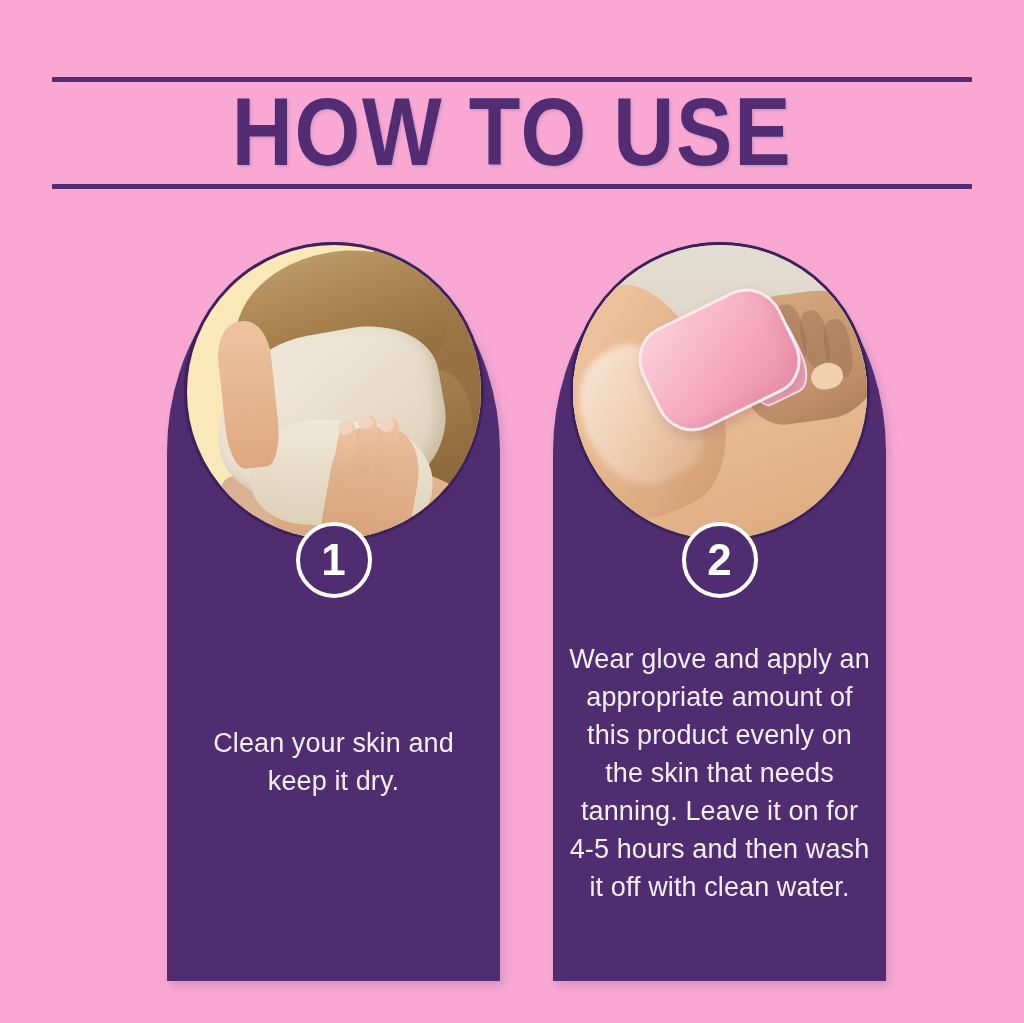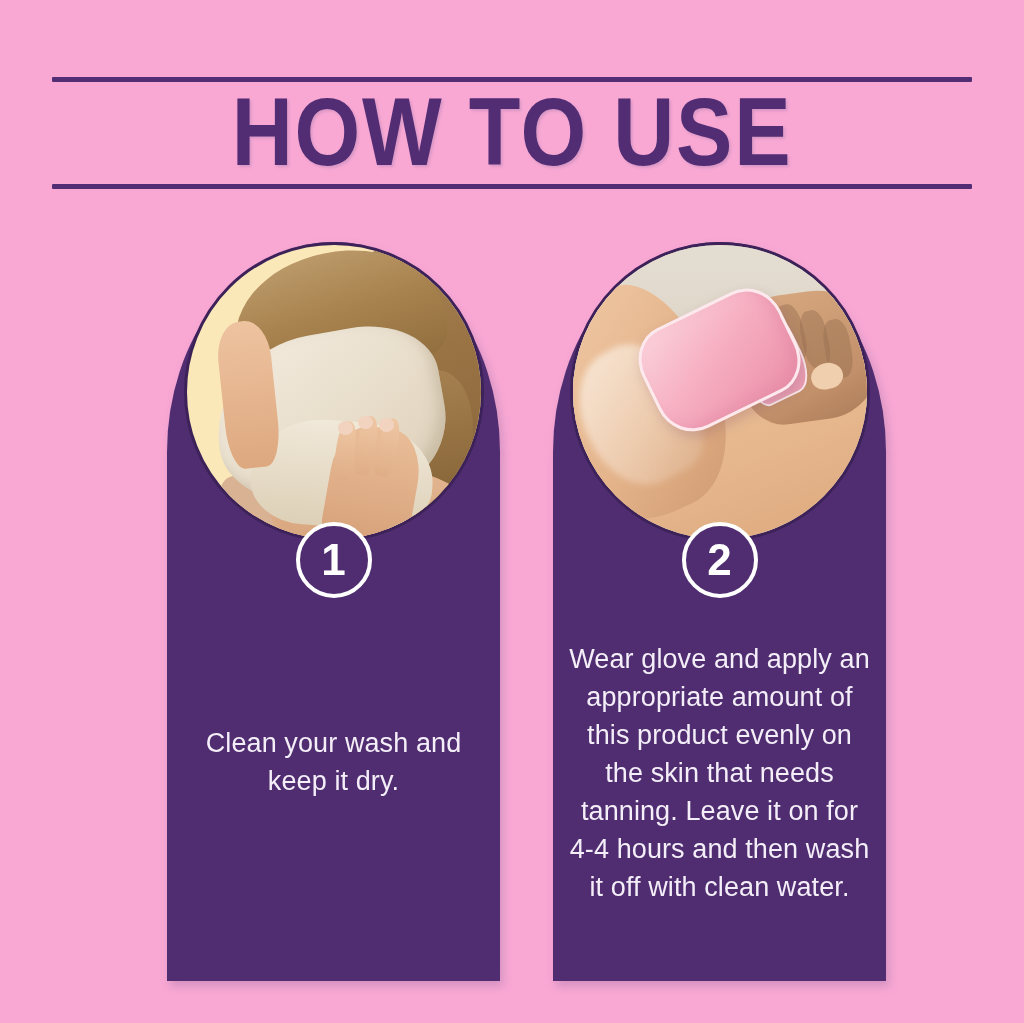--- a/index.html
+++ b/index.html
@@ -434,35 +434,35 @@
         <div class="p1-hand-l"></div>
         <div class="p1-hand-r"></div>
         <div class="p1-finger p1-f1"></div>
         <div class="p1-finger p1-f2"></div>
         <div class="p1-finger p1-f3"></div>
         <div class="p1-nail p1-n1"></div>
         <div class="p1-nail p1-n2"></div>
         <div class="p1-nail p1-n3"></div>
       </div>
       <div class="badge">1</div>
-      <div class="caption caption-1">Clean your wash and keep it dry.</div>
+      <div class="caption caption-1">Clean your skin and keep it dry.</div>
     </div>
 
     <div class="card card-2">
       <div class="photo-circle photo-2">
         <div class="p2-bg"></div>
         <div class="p2-leg"></div>
         <div class="p2-limb"></div>
         <div class="p2-sheen"></div>
         <div class="p2-hand"></div>
         <div class="p2-knuckle p2-k1"></div>
         <div class="p2-knuckle p2-k2"></div>
         <div class="p2-knuckle p2-k3"></div>
         <div class="p2-thumbnail"></div>
         <div class="p2-mitt-cuff"></div>
         <div class="p2-mitt"></div>
       </div>
       <div class="badge">2</div>
-      <div class="caption caption-2">Wear glove and apply an appropriate amount of this product evenly on the skin that needs tanning. Leave it on for 4-4 hours and then wash it off with clean water.</div>
+      <div class="caption caption-2">Wear glove and apply an appropriate amount of this product evenly on the skin that needs tanning. Leave it on for 4-5 hours and then wash it off with clean water.</div>
     </div>
 
   </div>
 </div>
 
 </body></html>

